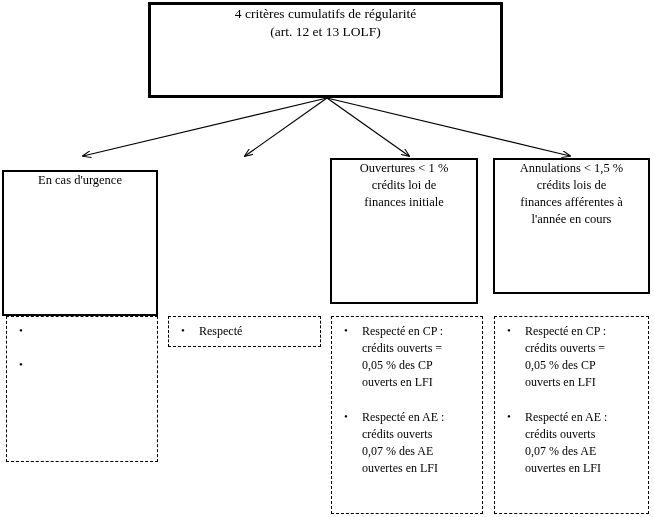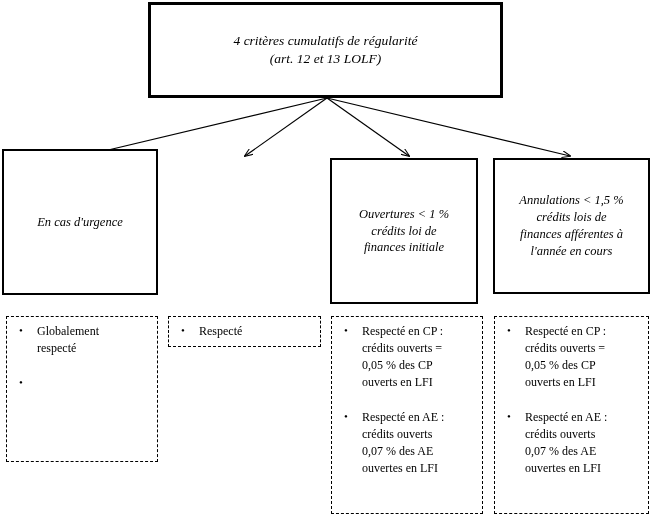--- a/index.html
+++ b/index.html
@@ -17,26 +17,24 @@
     height: 517px;
     background: #ffffff;
     overflow: hidden;
   }
   .solid-box {
     position: absolute;
     border: 2px solid #000000;
     background: #ffffff;
     box-sizing: border-box;
     display: flex;
-    align-items: center;
     justify-content: center;
     text-align: center;
     line-height: 1.35;
     font-size: 12.5px;
-    font-style: italic;
   }
   #root-box {
     border-width: 3px;
     font-size: 13.5px;
   }
   .box-text {
     padding: 0 8px;
     white-space: pre-line;
   }
   .dashed-box {
@@ -92,43 +90,41 @@
     <line x1="327" y1="98" x2="245" y2="156" stroke="#000000" stroke-width="1.2" marker-end="url(#arrowhead)"></line>
     <line x1="327" y1="98" x2="409" y2="156" stroke="#000000" stroke-width="1.2" marker-end="url(#arrowhead)"></line>
     <line x1="327" y1="98" x2="570" y2="156" stroke="#000000" stroke-width="1.2" marker-end="url(#arrowhead)"></line>
   </svg>
 
   <div class="solid-box" id="root-box" style="left:148px; top:2px; width:355px; height:96px;">
     <span class="box-text">4 critères cumulatifs de régularité
 (art. 12 et 13 LOLF)</span>
   </div>
 
-  <div class="solid-box" style="left:2px; top:149px; width:156px; height:146px;">
+  <div class="solid-box" style="left:2px; top:170px; width:156px; height:146px;">
     <span class="box-text">En cas d'urgence</span>
   </div>
 
 
   <div class="solid-box" style="left:330px; top:158px; width:148px; height:146px;">
     <span class="box-text">Ouvertures &lt; 1 %
 crédits loi de
 finances initiale</span>
   </div>
 
   <div class="solid-box" style="left:493px; top:158px; width:157px; height:136px;">
     <span class="box-text">Annulations &lt; 1,5 %
 crédits lois de
 finances afférentes à
 l'année en cours</span>
   </div>
 
   <div class="dashed-box" style="left:6px; top:316px; width:152px; height:146px;">
     <div class="bullet-row">
       <span class="bullet-mark">•</span>
-      <span class="bullet-text">Globalement
-respecté</span>
     </div>
     <div class="bullet-row">
       <span class="bullet-mark">•</span>
     </div>
   </div>
 
   <div class="dashed-box" style="left:168px; top:316px; width:153px; height:31px;">
     <div class="bullet-row">
       <span class="bullet-mark">•</span>
       <span class="bullet-text">Respecté</span>

